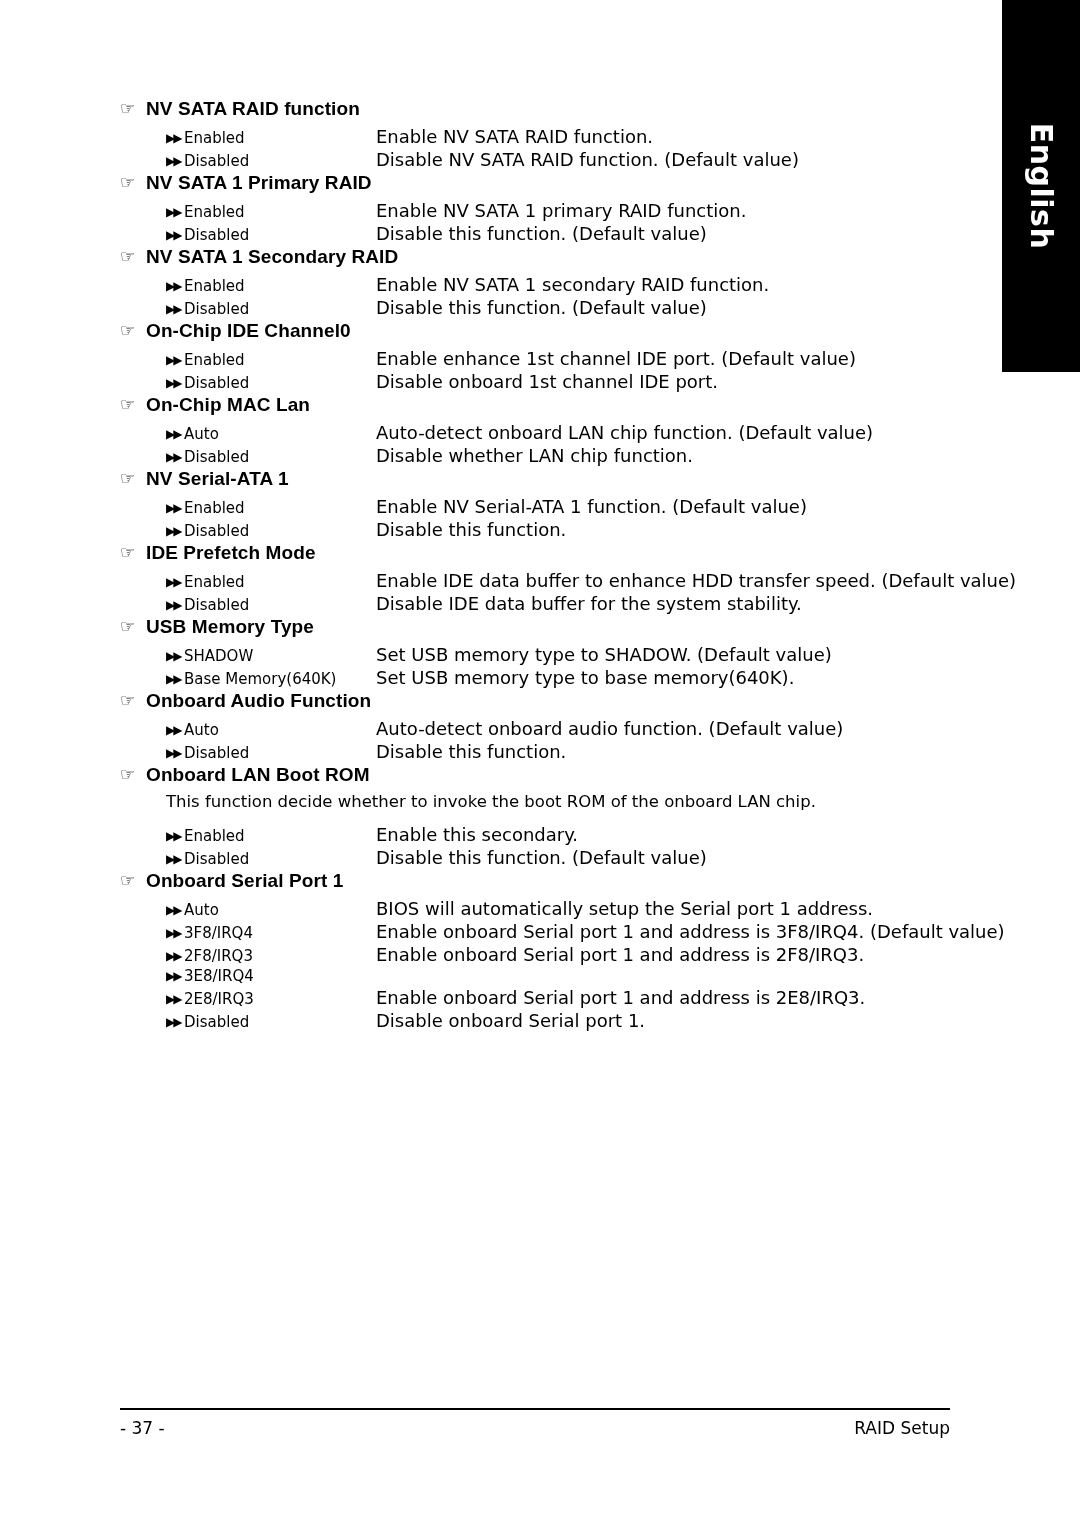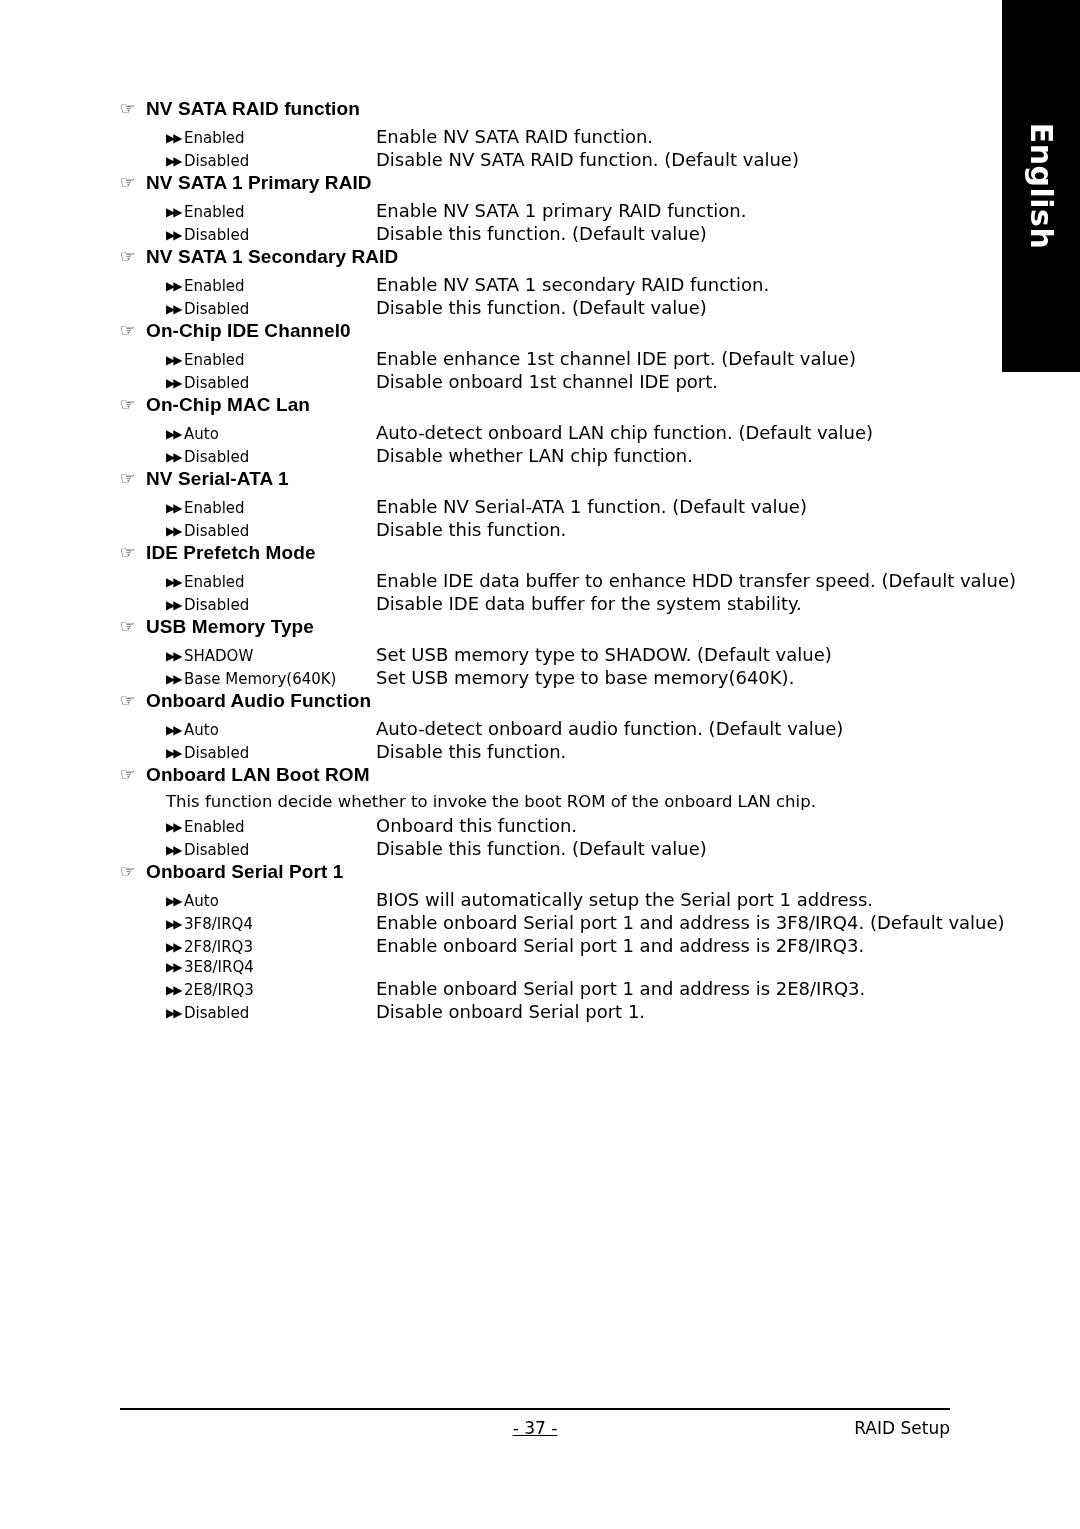--- a/index.html
+++ b/index.html
@@ -80,21 +80,21 @@
     font-size: 19px;
     font-weight: bold;
     letter-spacing: 0.1px;
     font-family: Liberation Sans, sans-serif;
   }
 
   .note-row {
     margin-left: 46px;
     font-size: 16.5px;
     margin-top: 2px;
-    margin-bottom: 4px;
+    margin-bottom: 13px;
   }
 
   .opt-row {
     display: flex;
     align-items: baseline;
     margin-left: 46px;
     margin-bottom: 2px;
     font-size: 16.5px;
   }
   .bullet {
@@ -130,22 +130,21 @@
     left: 120px;
     top: 1418px;
     width: 830px;
     height: 28px;
     font-size: 17px;
   }
   .footer-page {
     position: absolute;
     left: 0;
     width: 830px;
-    text-align: center;
-    text-decoration: underline;
+    text-align: left;
   }
   .footer-right {
     position: absolute;
     right: 0;
     top: 0;
     text-align: right;
   }
 </style>
 </head>
 <body>
@@ -303,21 +302,21 @@
       </div>
       <div class="section">
         <div class="sec-head">
           <span class="pointer-icon">☞</span>
           <span class="sec-title">Onboard  LAN Boot ROM</span>
         </div>
         <div class="note-row">This function decide whether to invoke the boot ROM of the onboard LAN chip.</div>
         <div class="opt-row">
           <span class="bullet">▶▶</span>
           <span class="opt-label">Enabled</span>
-          <span class="opt-desc">Onboard this function.</span>
+          <span class="opt-desc">Enable this secondary.</span>
         </div>
         <div class="opt-row">
           <span class="bullet">▶▶</span>
           <span class="opt-label">Disabled</span>
           <span class="opt-desc">Disable this function. (Default value)</span>
         </div>
       </div>
       <div class="section">
         <div class="sec-head">
           <span class="pointer-icon">☞</span>

